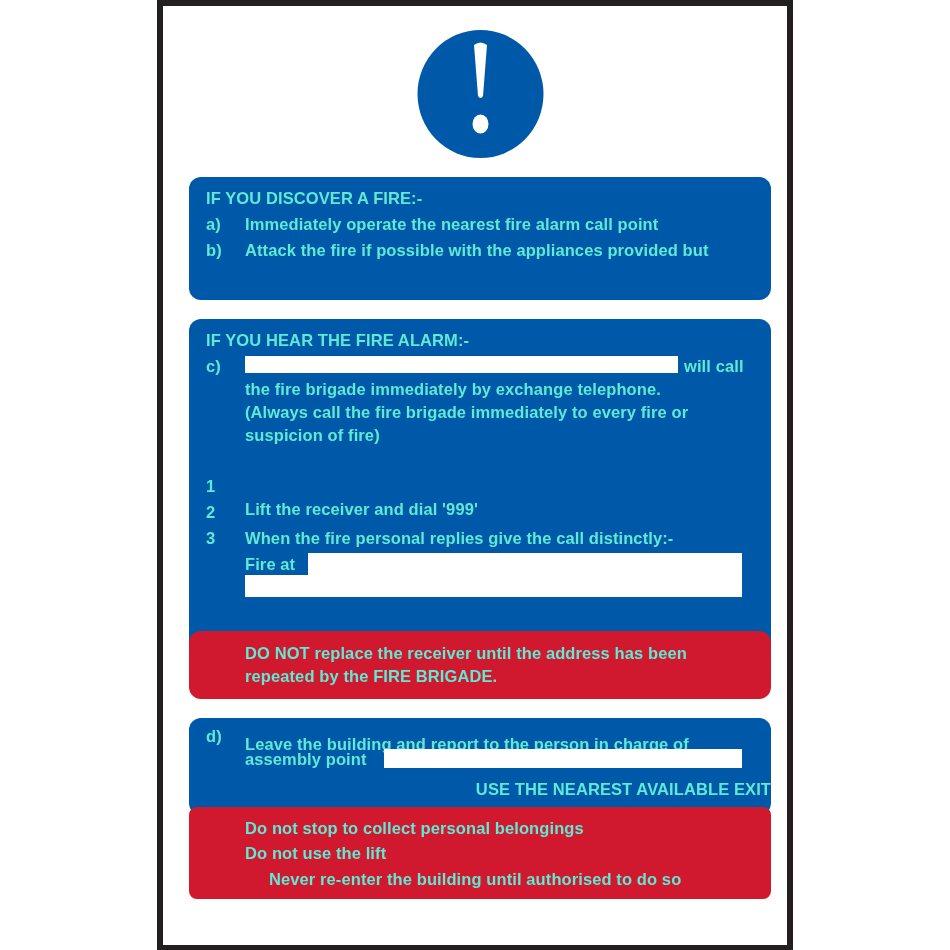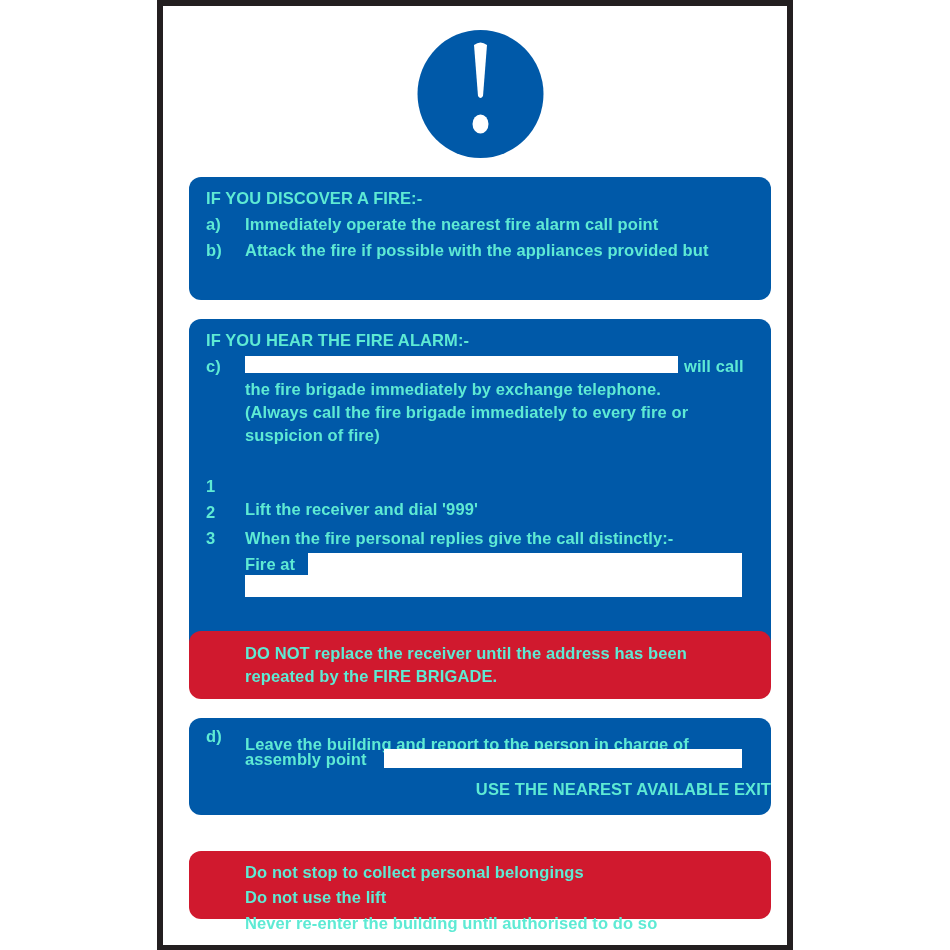--- a/index.html
+++ b/index.html
@@ -71,19 +71,19 @@
   </div>
 
   <div class="panel blue" style="top:712px; height:97px;">
     <div class="line lbl" style="top:8px;">d)</div>
     <div class="line txt" style="top:16px;">Leave the building and report to the person in charge of</div>
     <div class="line txt" style="top:31px;">assembly point</div>
     <div class="blank" style="left:195px; top:31px; width:358px; height:19px;"></div>
     <div class="line" style="left:0; right:0; text-align:right; top:61px;margin-left:8px;">USE THE NEAREST AVAILABLE EXIT</div>
   </div>
 
-  <div class="panel red" style="top:845px; height:68px;">
+  <div class="panel red" style="top:801px; height:92px;border-radius:8px;">
     <div class="line txt" style="top:11px;">Do not stop to collect personal belongings</div>
     <div class="line txt" style="top:36px;">Do not use the lift</div>
-    <div class="line txt" style="top:62px;">Never re-enter the building until authorised to do so</div>
+    <div class="line txt" style="top:62px;margin-left:24px;">Never re-enter the building until authorised to do so</div>
   </div>
 
 </div>
 
 </body></html>

